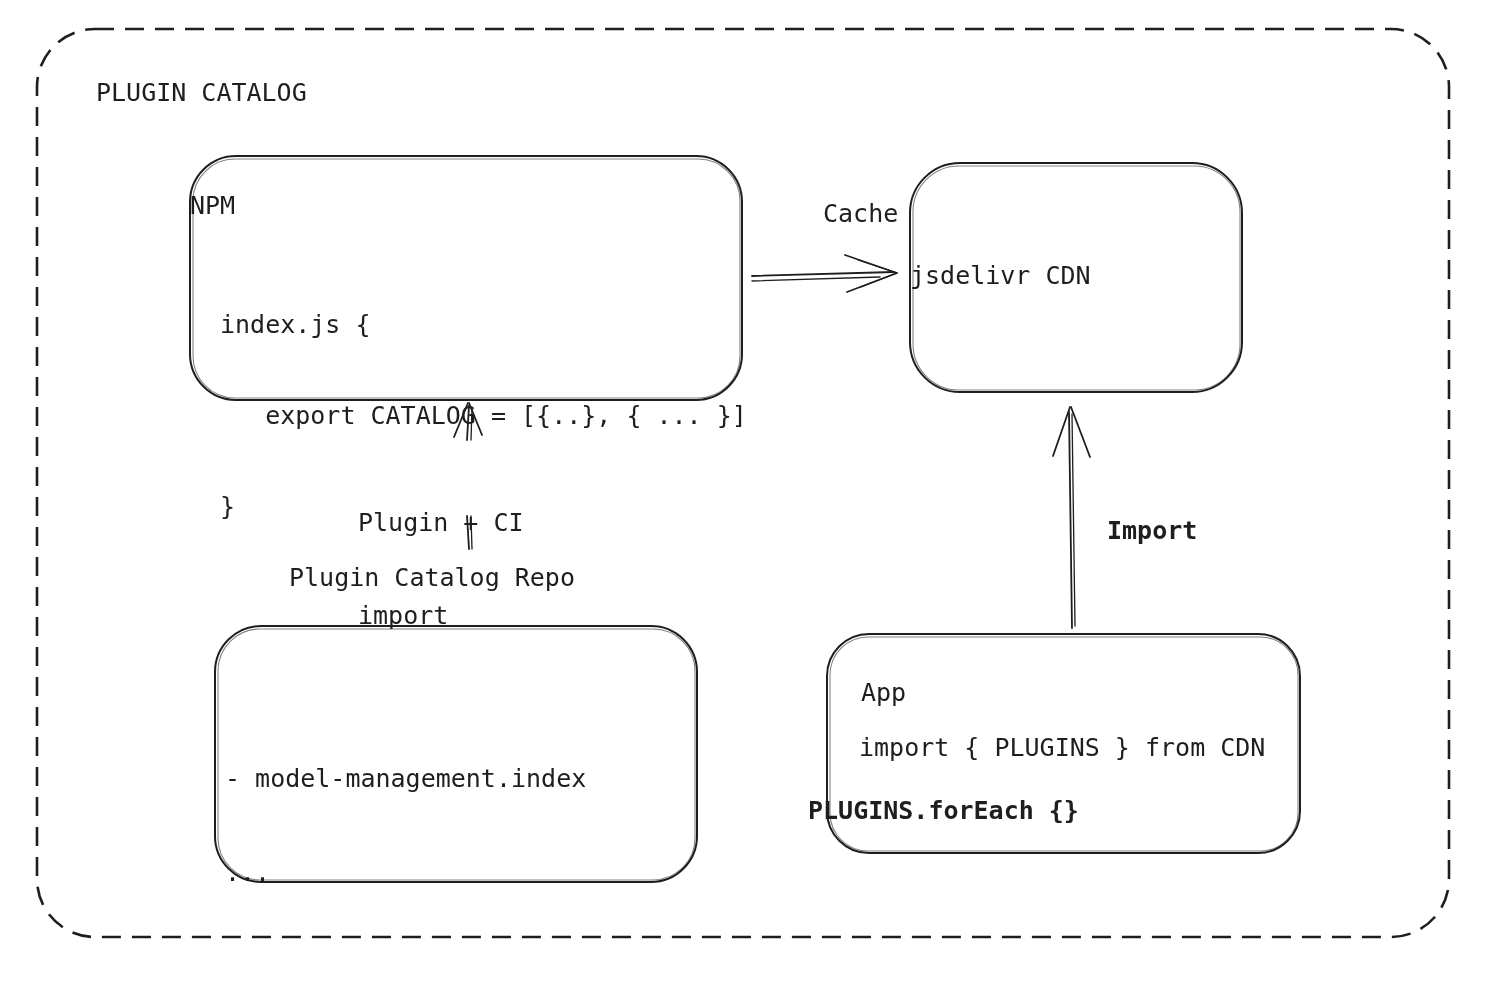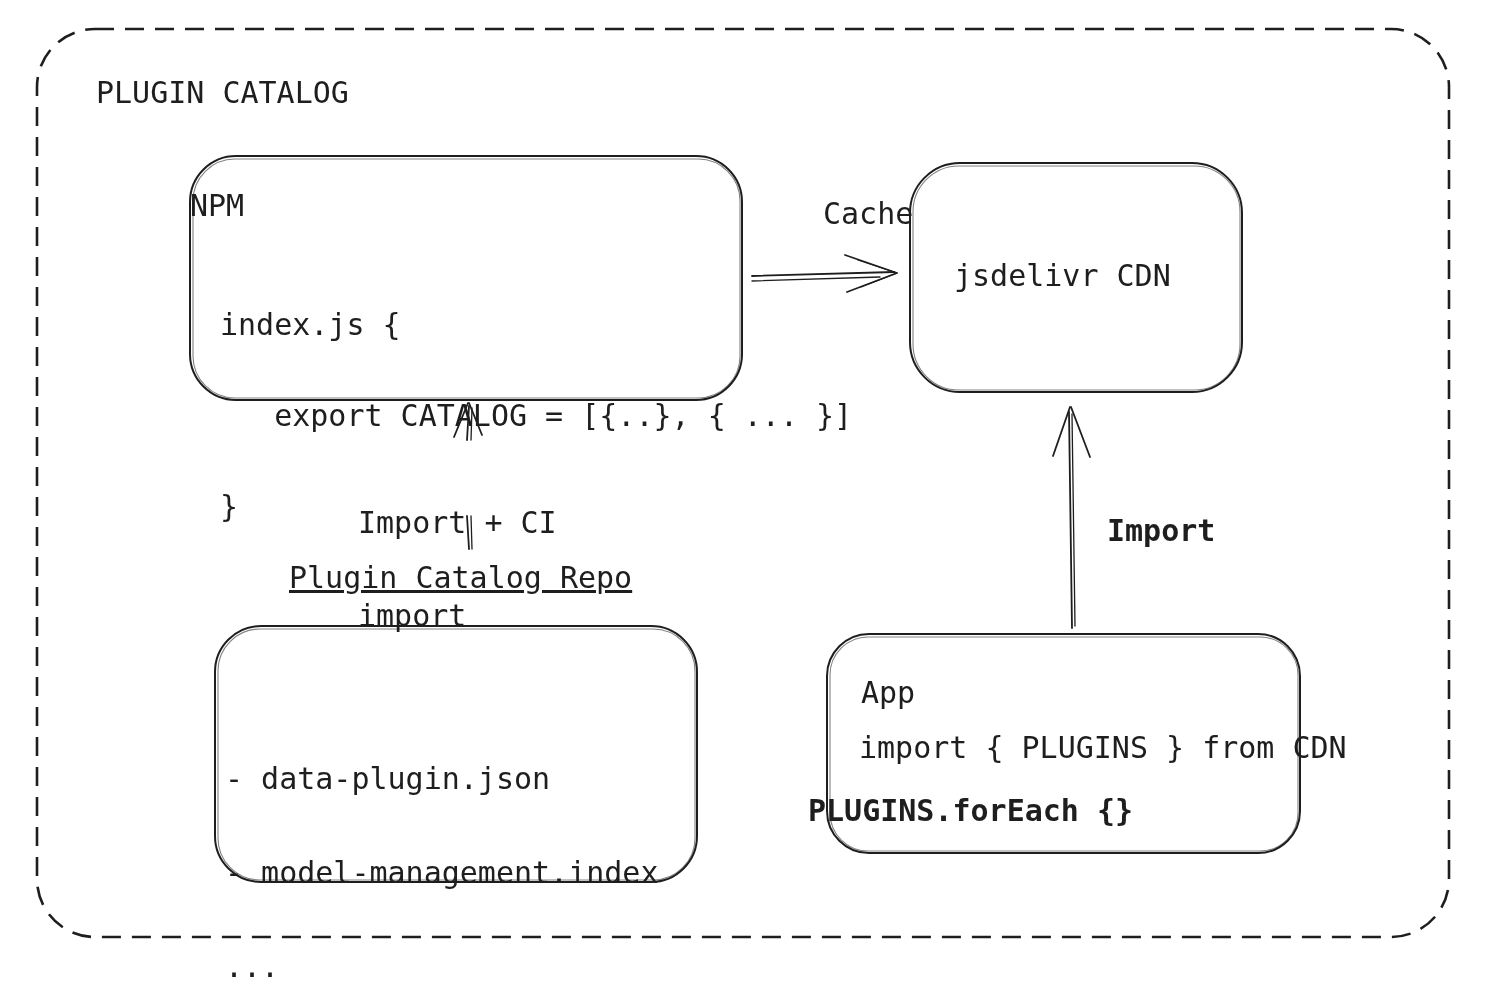--- a/index.html
+++ b/index.html
@@ -56,21 +56,21 @@
   .arrow-thin {
     fill: none;
     stroke: #1e1e1e;
     stroke-width: 1.3;
     stroke-linecap: round;
     stroke-linejoin: round;
   }
   
   .lbl {
     position: absolute;
-    font-size: 30px;
+    font-size: 25px;
     line-height: 30px;
     white-space: pre;
     letter-spacing: 0;
   }
   .lbl.center { }
   .codeblock .line { line-height: 31px; }
   .filelist .line { line-height: 34px; }
 </style>
 </head>
 <body>
@@ -129,30 +129,29 @@
 
   <div class="lbl center" style="left:190px; top:191px; width:552px;">NPM</div>
   <div class="lbl codeblock" style="left:220px; top:249px;">
     <div class="line">index.js {</div>
     <div class="line">   export CATALOG = [{..}, { ... }]</div>
     <div class="line">}</div>
   </div>
 
   <div class="lbl" style="left:823px; top:199px;">Cache</div>
 
-  <div class="lbl center" style="left:910px; top:261px; width:332px;padding-left:44px;">jsdelivr CDN</div>
+  <div class="lbl center" style="left:910px; top:261px; width:332px;">jsdelivr CDN</div>
 
   <div class="lbl center" style="left:358px; top:445px; width:220px; line-height:31px;">
-    <div>Import + CI</div>
+    <div>Plugin + CI</div>
     <div>import</div>
   </div>
 
-  <div class="lbl" style="left:289px; top:563px;text-decoration:underline;">Plugin Catalog Repo</div>
+  <div class="lbl" style="left:289px; top:563px;">Plugin Catalog Repo</div>
   <div class="lbl filelist" style="left:225px; top:702px;">
-    <div class="line">- data-plugin.json</div>
     <div class="line">- model-management.index</div>
     <div class="line">...</div>
   </div>
 
   <div class="lbl" style="left:1107px; top:516px;font-weight:bold;">Import</div>
 
   <div class="lbl" style="left:861px; top:678px;">App</div>
   <div class="lbl" style="left:859px; top:733px;">import { PLUGINS } from CDN</div>
   <div class="lbl" style="left:808px; top:796px;font-weight:bold;">PLUGINS.forEach {}</div>
 

